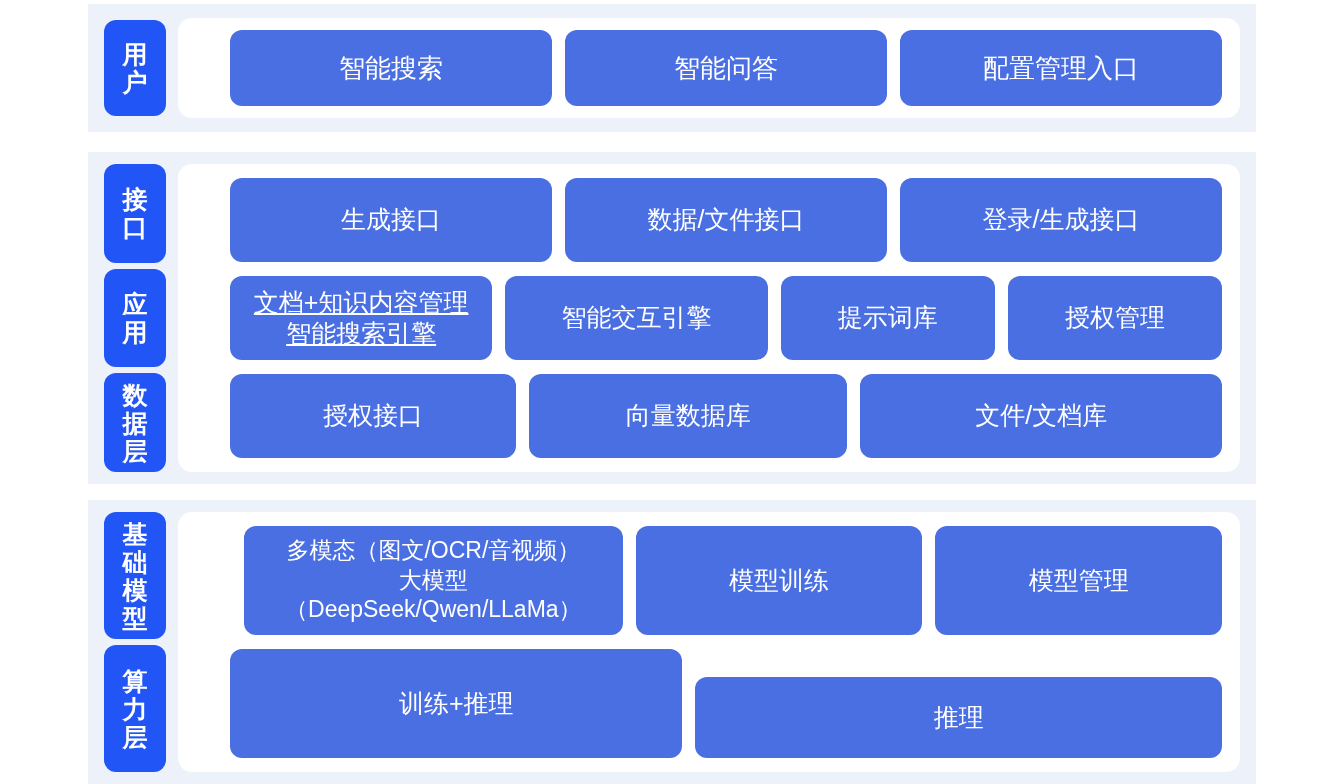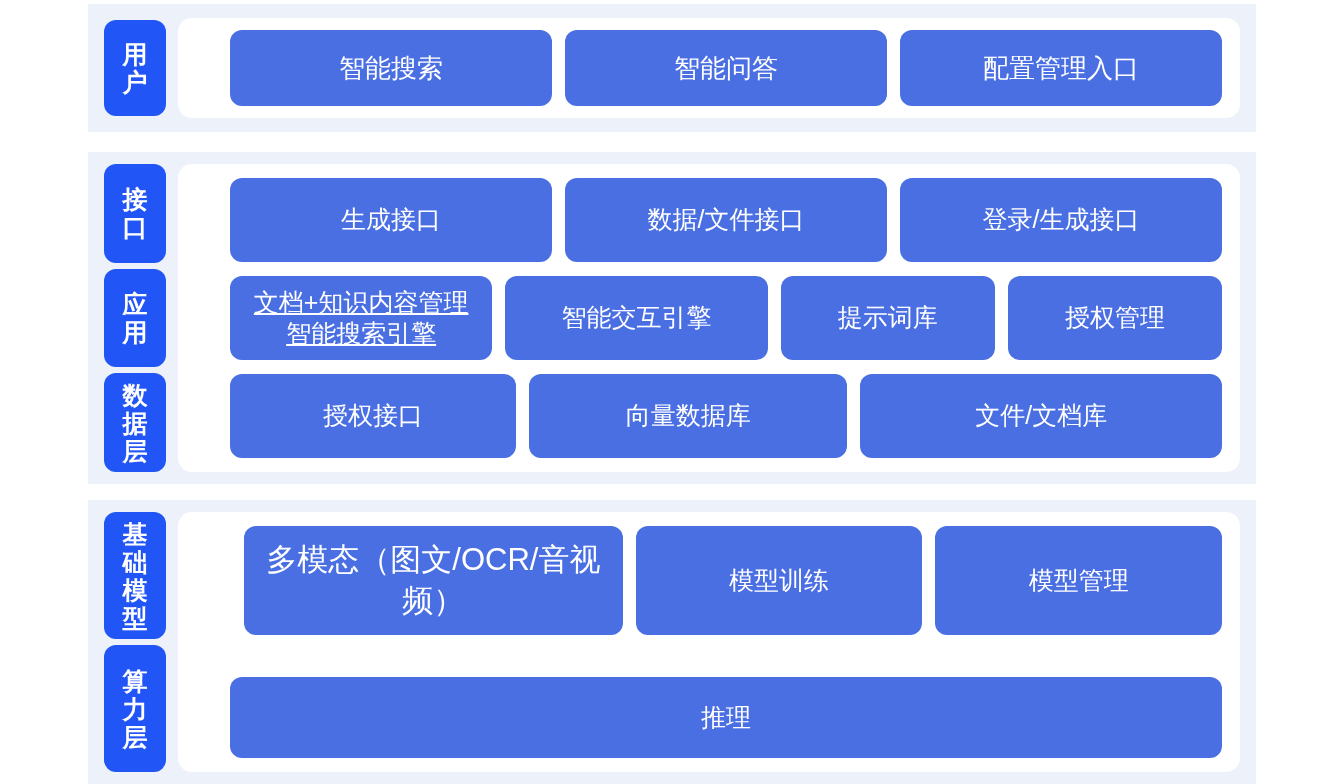--- a/index.html
+++ b/index.html
@@ -134,21 +134,21 @@
   .w-fdoc     { flex: 1.28 1 0; }
 
   
   .w-multi    { flex: 1.38 1 0; }
   .w-train    { flex: 1.03 1 0; }
   .w-modelmgr { flex: 1.03 1 0; }
   .w-tr       { flex: 1 1 0; }
   .w-infer    { flex: 1.17 1 0; margin-top: 28px; }
 
   .cell-multimodal {
-    font-size: 31px;
+    font-size: 23px;
     line-height: 1.3;
     margin-left: 14px;
   }
 </style>
 </head>
 <body>
 
 <div id="stage">
 
   <div class="band" id="band-user">
@@ -249,31 +249,35 @@
         <span>力</span>
         <span>层</span>
       </div>
     </div>
     <div class="panel">
 
       <div class="row">
         <div class="cell w-multi cell-multimodal">
           <span>
             <span class="l2">多模态（图文/OCR/音视频）</span>
+            <span class="l2">大模型（DeepSeek/Qwen/LLaMa）</span>
           </span>
         </div>
         <div class="cell w-train">
           <span>模型训练</span>
         </div>
         <div class="cell w-modelmgr">
           <span>模型管理</span>
         </div>
       </div>
 
       <div class="row">
+        <div class="cell w-tr">
+          <span>训练+推理</span>
+        </div>
         <div class="cell w-infer">
           <span>推理</span>
         </div>
       </div>
 
     </div>
   </div>
 
 </div>
 

